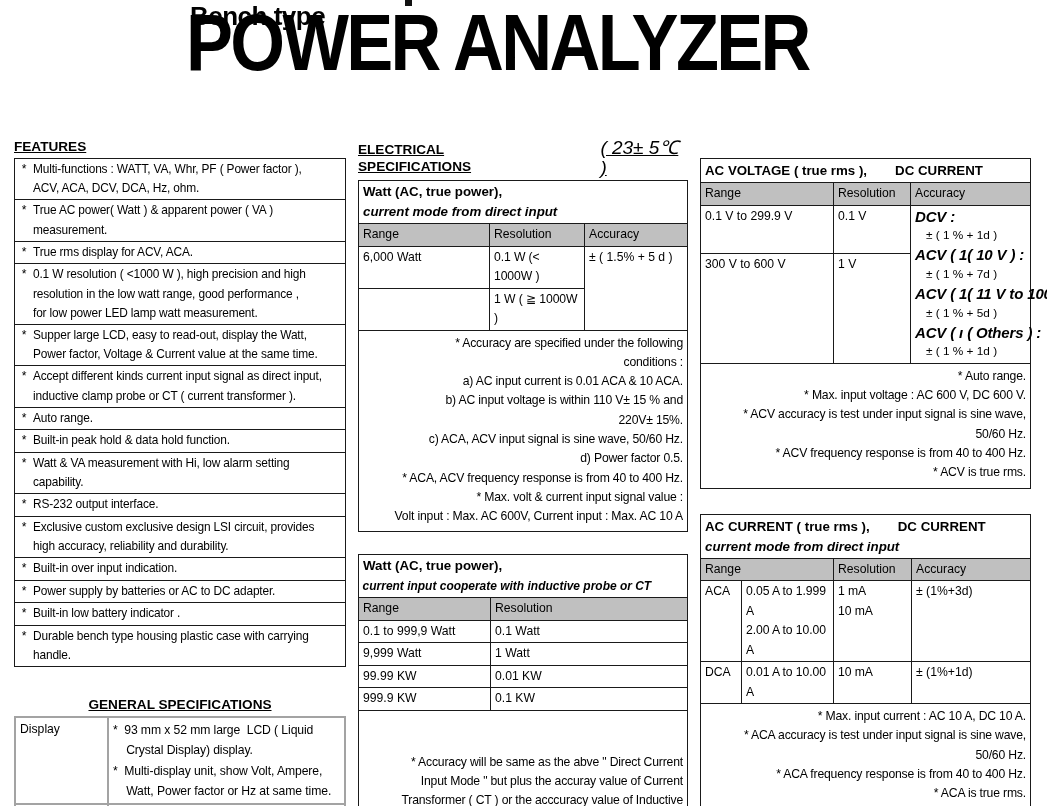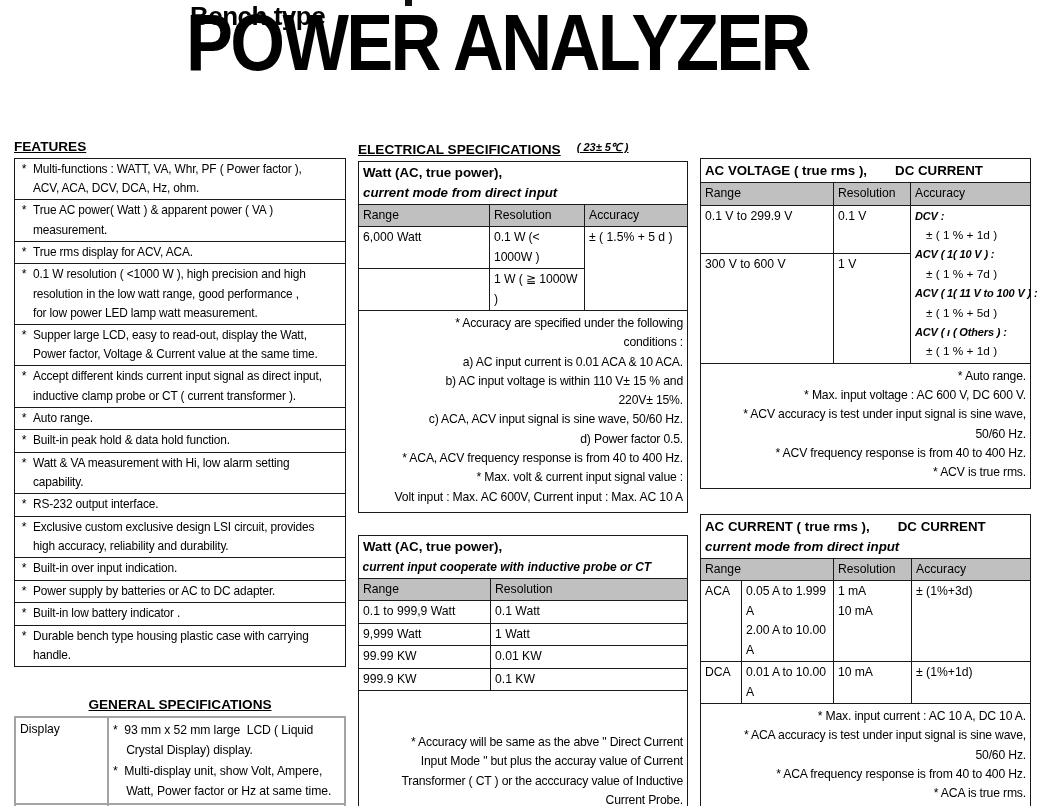--- a/index.html
+++ b/index.html
@@ -37,41 +37,41 @@
   .ftxt  { flex:1; white-space:pre-line; font-size:11.9px; letter-spacing:-0.15px; line-height:19.2px; padding-right:2px; }
 
   
   .general-head { margin-top:29px;text-align:center; }
   .gtable { width:100%; border-collapse:collapse; table-layout:fixed; margin-top:3px; }
   .gtable td { border:2px solid #a3a3a3; vertical-align:top; padding:2px 4px; }
   .gtable .glabel { width:93px; }
   .gvalue { white-space:pre-wrap; letter-spacing:-0.1px; line-height:20.3px; }
 
   
-  .elec-head { display:flex; align-items:flex-end; gap:16px; }
-  .temp-note { font-weight:bold; font-style:italic; text-decoration:underline; font-size:11px; }
+  .elec-head { display:flex; align-items:center; }
+  .temp-note { font-weight:normal; font-style:italic; text-decoration:underline; font-size:19px;margin-left:44px; }
   .box { border:1px solid #1a1a1a; background:#fff; }
   .box-title { font-weight:bold; font-size:13.3px; line-height:20px; padding:1px 4px 0 4px; }
   .box-sub   { font-weight:bold; font-style:italic; font-size:13.3px; line-height:20px; padding:0 4px 1px 4px; white-space:nowrap; }
   .sub-narrow { transform:scaleX(0.90); transform-origin:0 50%; }
   .spec-table { border-collapse:collapse; width:calc(100% + 2px); margin:0 -1px; table-layout:fixed; }
   .spec-table th, .spec-table td { border:1px solid #1a1a1a; padding:1px 4px; text-align:left; vertical-align:top; font-weight:normal; font-size:12.2px; }
   .gray { background:#c0c0c0;margin-top:31px; }
   .gray th { height:20px; }
   .small-cell { font-size:10.5px; letter-spacing:-0.1px; }
   .acc-big { font-size:13px; }
   .notes { padding:3px 4px 5px 6px; white-space:pre-wrap; letter-spacing:-0.18px; line-height:19.3px;text-align:right; }
 
   
   #watt-direct { margin-top:3px; }
   #watt-inductive { margin-top:22px; }
 
   
   .vtitle-line { display:flex; gap:28px; font-weight:bold; font-size:13.3px; line-height:21px; padding:1px 4px; }
-  .vacc-label { font-weight:bold; font-style:italic; font-size:11px; letter-spacing:-0.15px; white-space:nowrap; line-height:19.4px; }
+  .vacc-label { font-weight:bold; font-style:italic; font-size:15px; letter-spacing:-0.15px; white-space:nowrap; line-height:19.4px; }
   .vacc-value { font-size:11.8px; padding-left:11px; white-space:nowrap; line-height:19.4px; }
   .r1 td { height:48px; }
   .r2 td { height:110px; }
   .amp-range { font-size:11px; letter-spacing:-0.1px; white-space:pre-line; }
   #current-box { margin-top:25px; }
 </style>
 </head>
 <body>
 
 <div class="page">

